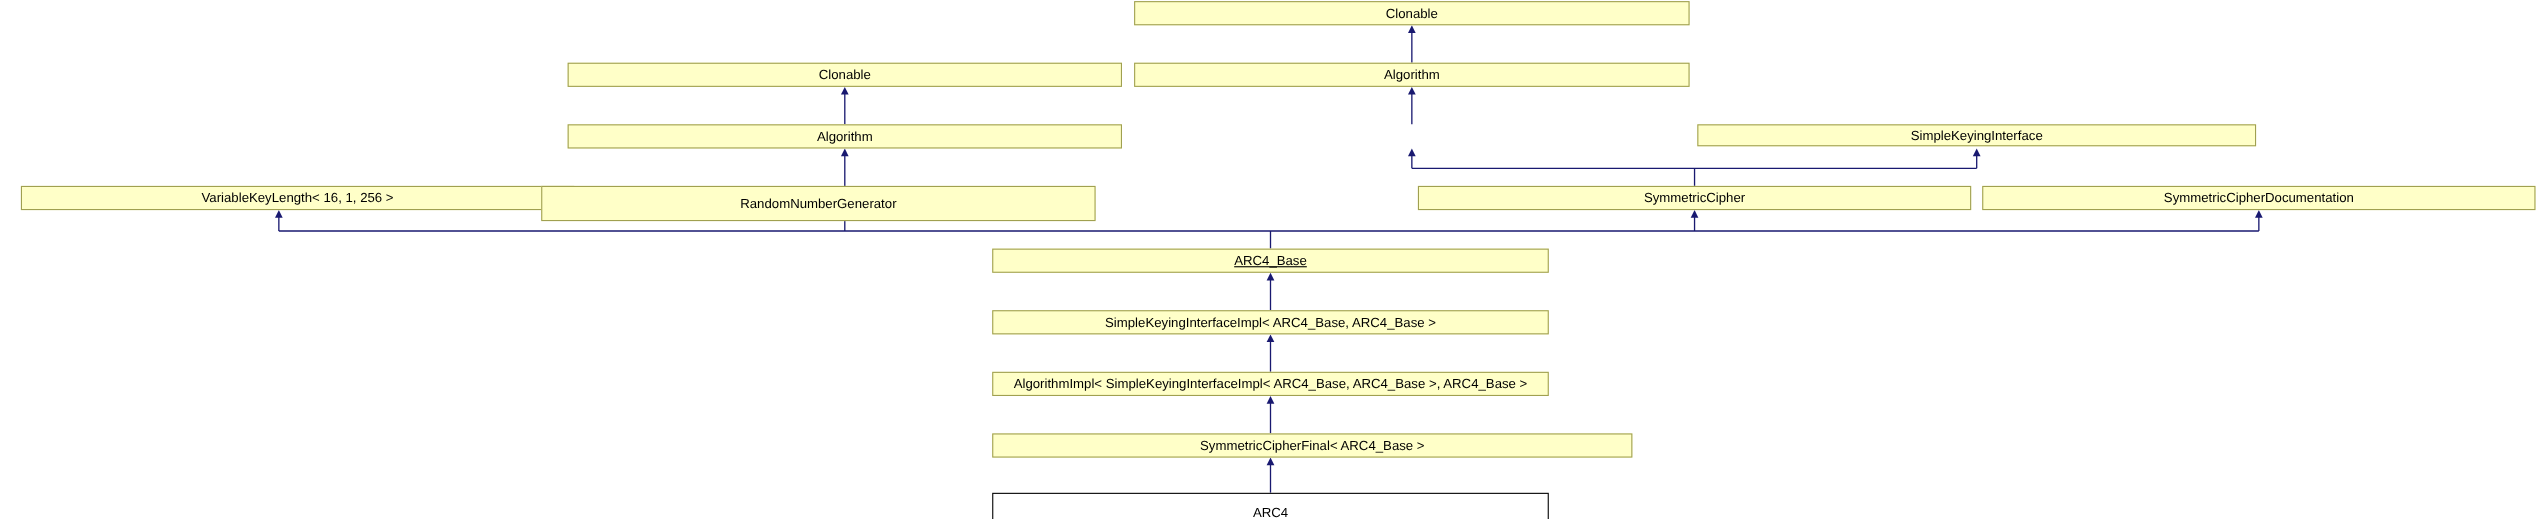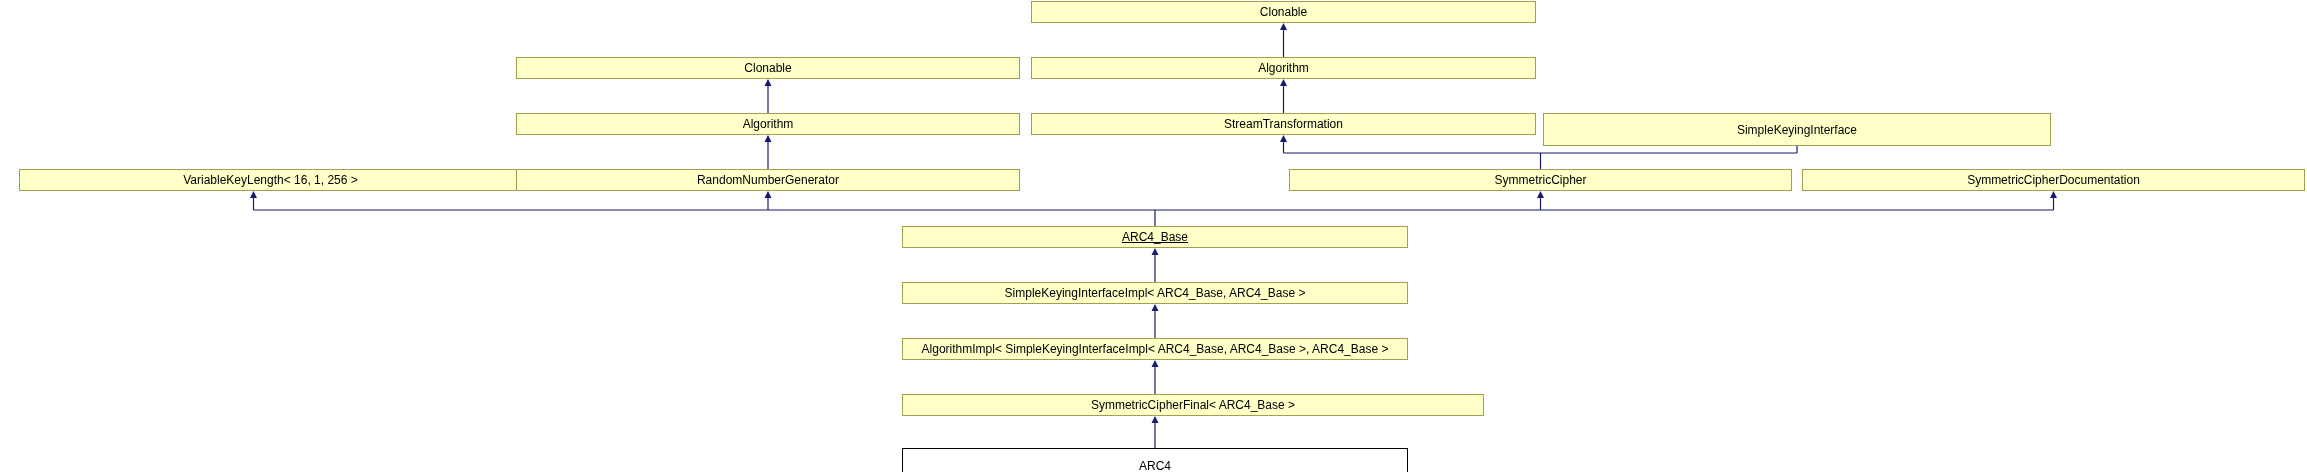--- a/index.html
+++ b/index.html
@@ -105,30 +105,27 @@
     </div>
     <div class="node" style="left: 516px; top: 57px; width: 504px; height: 22px;">
       <span>Clonable</span>
     </div>
     <div class="node" style="left: 1031px; top: 57px; width: 505px; height: 22px;">
       <span>Algorithm</span>
     </div>
     <div class="node" style="left: 516px; top: 113px; width: 504px; height: 22px;">
       <span>Algorithm</span>
     </div>
-    <div class="node" style="left: 1031px; top: 113px; width: 505px; height: 22px;">
-      <span>StreamTransformation</span>
-    </div>
-    <div class="node" style="left: 1543px; top: 113px; width: 508px; height: 33px;">
+    <div class="node" style="left: 1543px; top: 113px; width: 508px; height: 20px;">
       <span>SimpleKeyingInterface</span>
     </div>
     <div class="node" style="left: 19px; top: 169px; width: 503px; height: 22px;">
       <span>VariableKeyLength&lt; 16, 1, 256 &gt;</span>
     </div>
-    <div class="node" style="left: 516px; top: 169px; width: 504px; height: 22px;">
+    <div class="node" style="left: 492px; top: 169px; width: 504px; height: 32px;">
       <span>RandomNumberGenerator</span>
     </div>
     <div class="node" style="left: 1289px; top: 169px; width: 503px; height: 22px; justify-content: center;">
       <span>SymmetricCipher</span>
     </div>
     <div class="node" style="left: 1802px; top: 169px; width: 503px; height: 22px;">
       <span>SymmetricCipherDocumentation</span>
     </div>
     <div class="node" style="left: 902px; top: 226px; width: 506px; height: 22px; text-decoration: underline;">
       <span>ARC4_Base</span>

